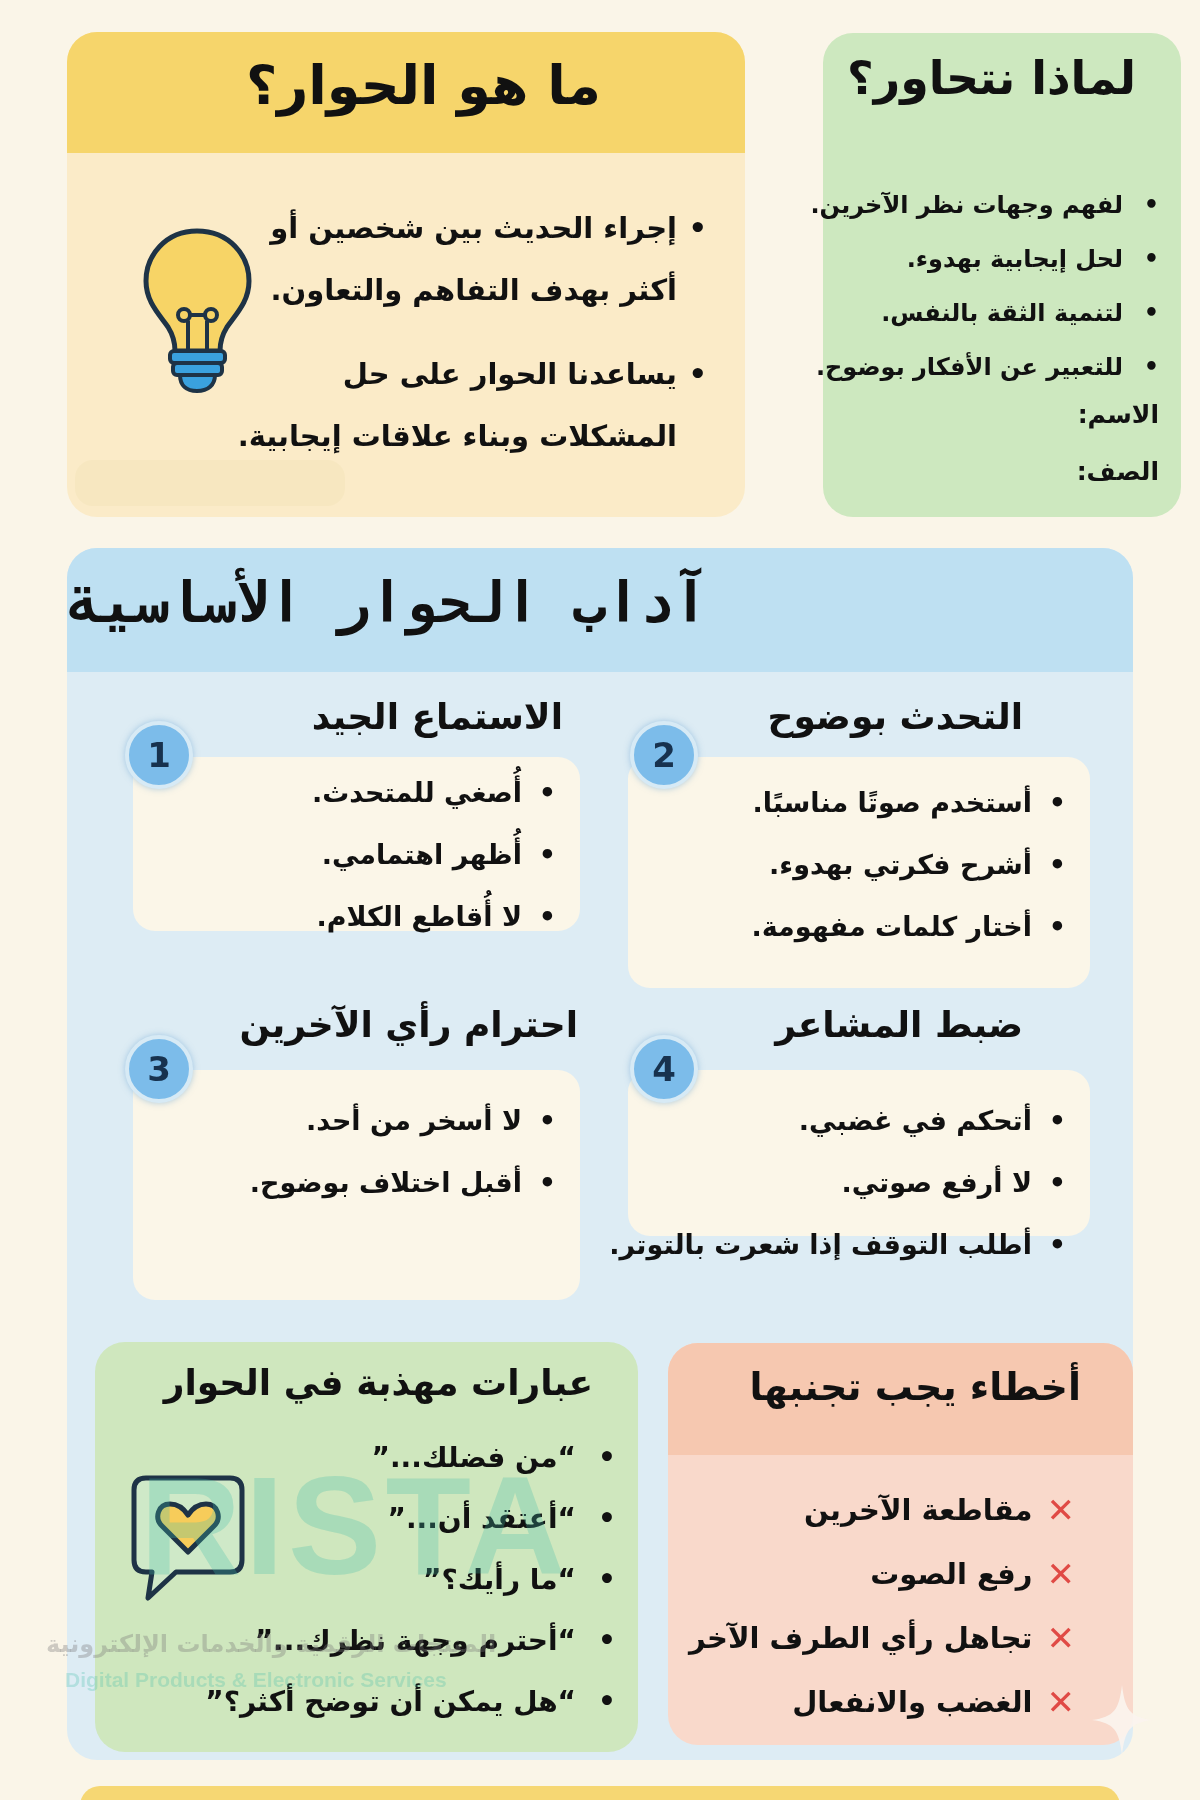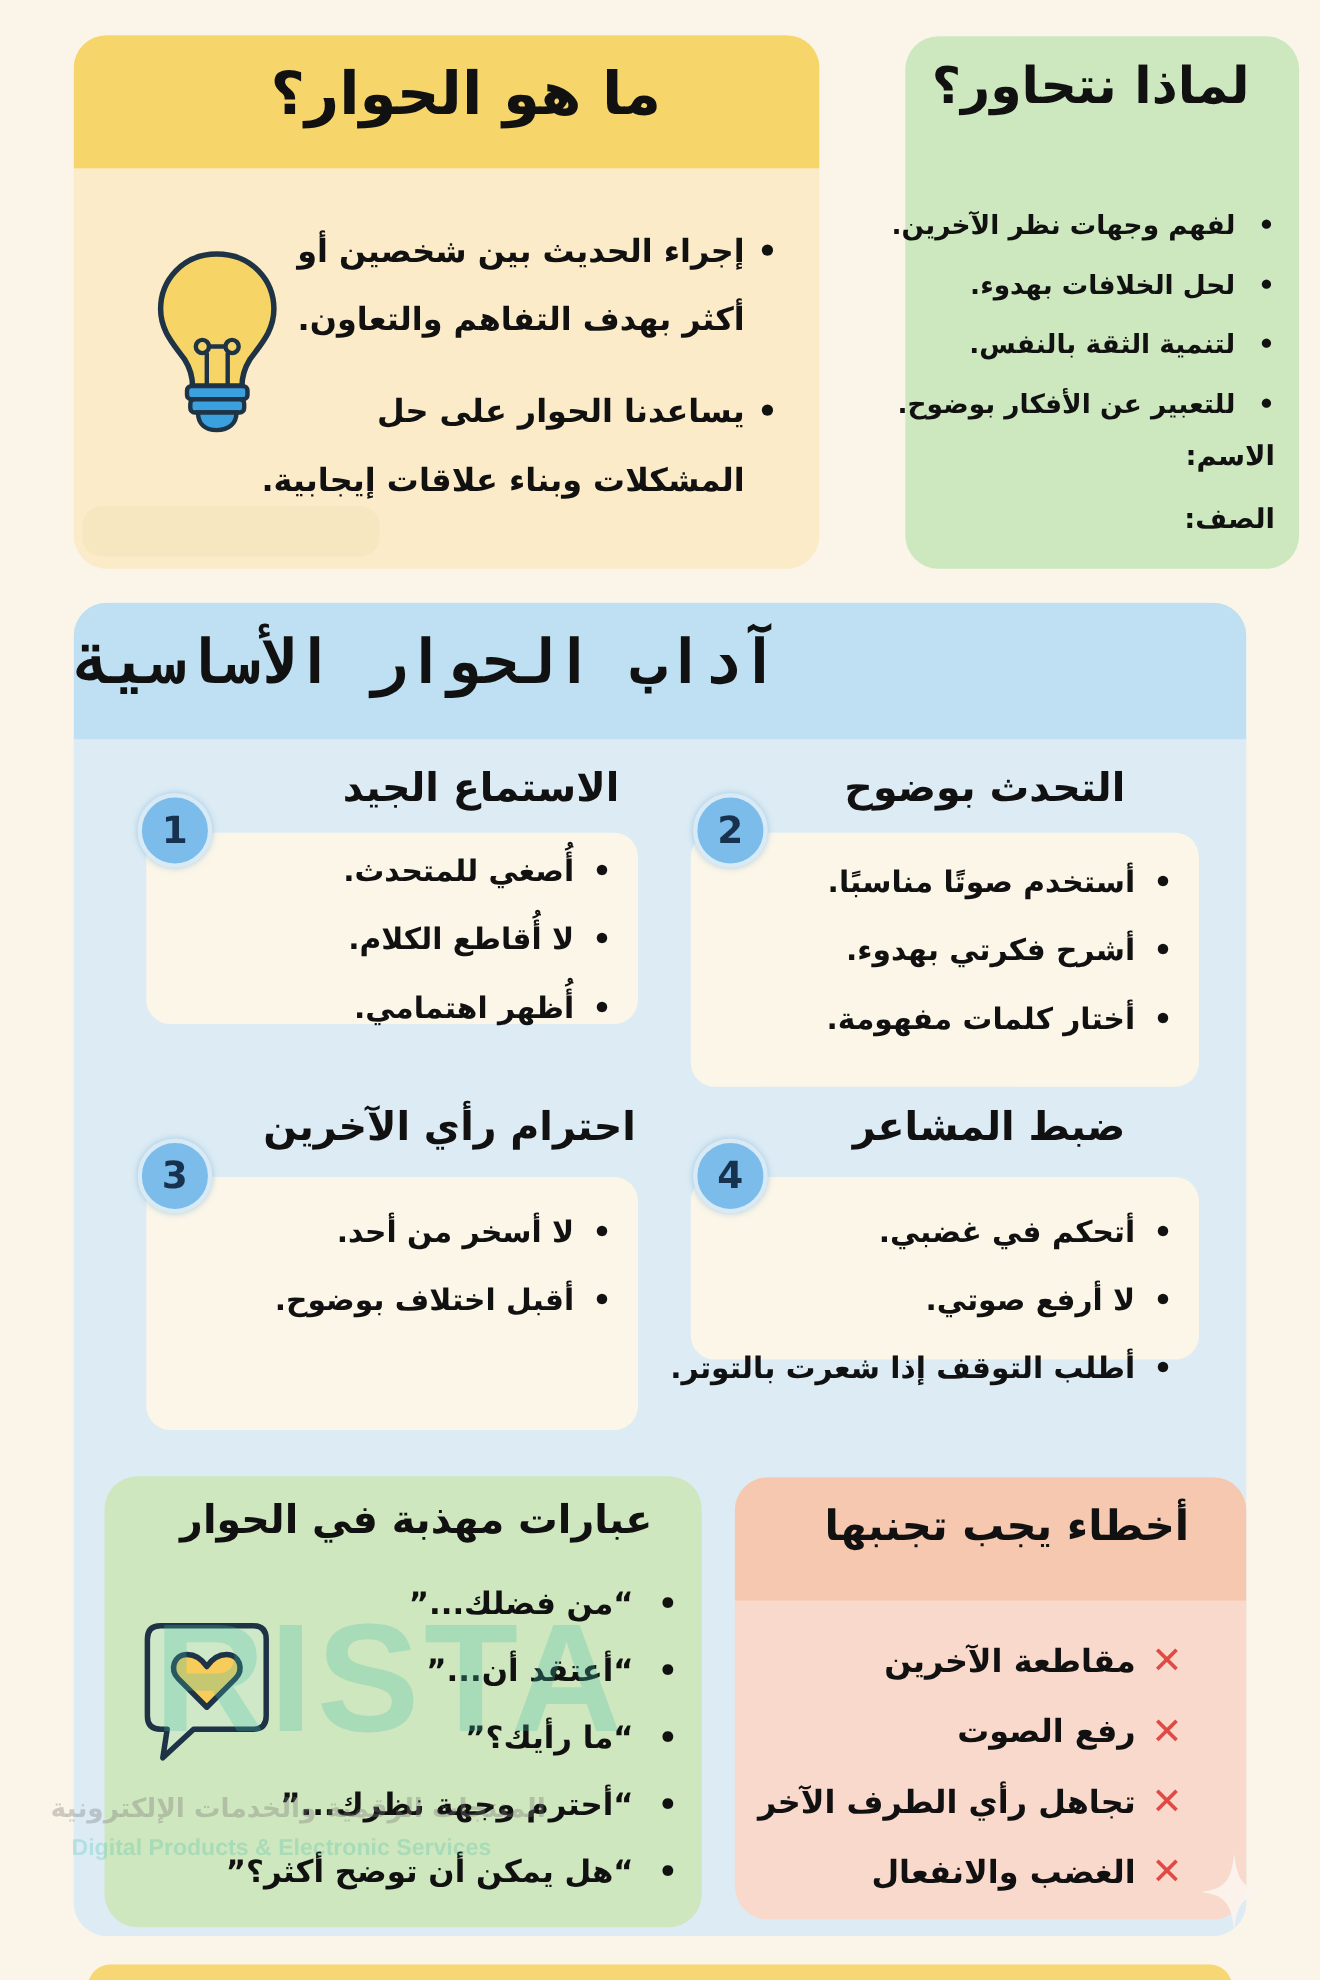--- a/index.html
+++ b/index.html
@@ -88,21 +88,21 @@
   <path d="M50 90 L65 90 M48 96 L48 126 M67 96 L67 126" stroke="#1E3346" stroke-width="4" fill="none"></path>
   <rect x="30" y="126" width="55" height="12" rx="4" fill="#3AA1DE" stroke="#1E3346" stroke-width="4"></rect>
   <rect x="33" y="138" width="49" height="12" rx="4" fill="#3AA1DE" stroke="#1E3346" stroke-width="4"></rect>
   <path d="M40 150 L75 150 C75 160 68 166 57 166 C46 166 40 160 40 150 Z" fill="#3AA1DE" stroke="#1E3346" stroke-width="4"></path>
 </svg>
 
 <section id="why-card" class="abs">
   <h2 class="title rtl">لماذا نتحاور؟</h2>
   <ul class="rtl">
     <li>لفهم وجهات نظر الآخرين.</li>
-    <li>لحل الخلافات بهدوء.</li>
+    <li>لحل إيجابية بهدوء.</li>
     <li>لتنمية الثقة بالنفس.</li>
     <li>للتعبير عن الأفكار بوضوح.</li>
   </ul>
   <div class="meta rtl" style="top:367px;">الاسم:</div>
   <div class="meta rtl" style="top:424px;">الصف:</div>
 </section>
 
 <section id="etiquette" class="abs">
   <div class="hdr"></div>
   <h1 class="title rtl" style="text-align:left;font-family:Liberation Mono, monospace;">آداب الحوار الأساسية</h1>
@@ -114,22 +114,22 @@
       <li>أشرح فكرتي بهدوء.</li>
       <li>أختار كلمات مفهومة.</li>
     </ul>
   </div>
   <div class="badge" style="left:563px; top:173px;">2</div>
 
   <div class="rule-title rtl" style="right:570px; top:148px;">الاستماع الجيد</div>
   <div class="rule-card" style="left:66px; top:209px; width:447px; height:174px;">
     <ul class="rtl" style="top:5px;">
       <li>أُصغي للمتحدث.</li>
+      <li>أُظهر اهتمامي.</li>
       <li>لا أُقاطع الكلام.</li>
-      <li>أُظهر اهتمامي.</li>
     </ul>
   </div>
   <div class="badge" style="left:58px; top:173px;">1</div>
 
   <div class="rule-title rtl" style="right:110px; top:456px;">ضبط المشاعر</div>
   <div class="rule-card" style="left:561px; top:522px; width:462px; height:166px;">
     <ul class="rtl" style="top:20px;">
       <li>أتحكم في غضبي.</li>
       <li>لا أرفع صوتي.</li>
       <li>أطلب التوقف إذا شعرت بالتوتر.</li>

